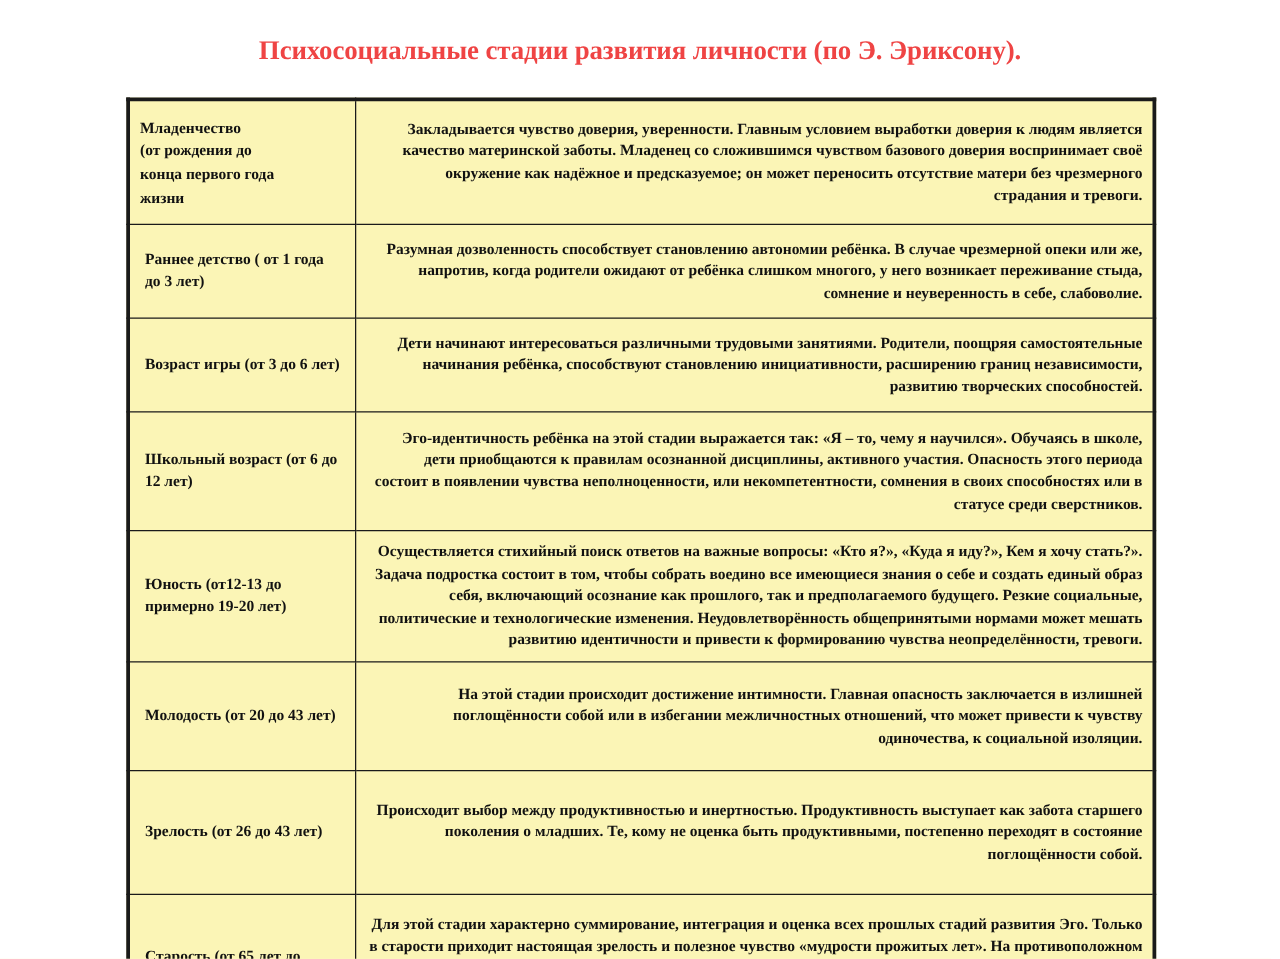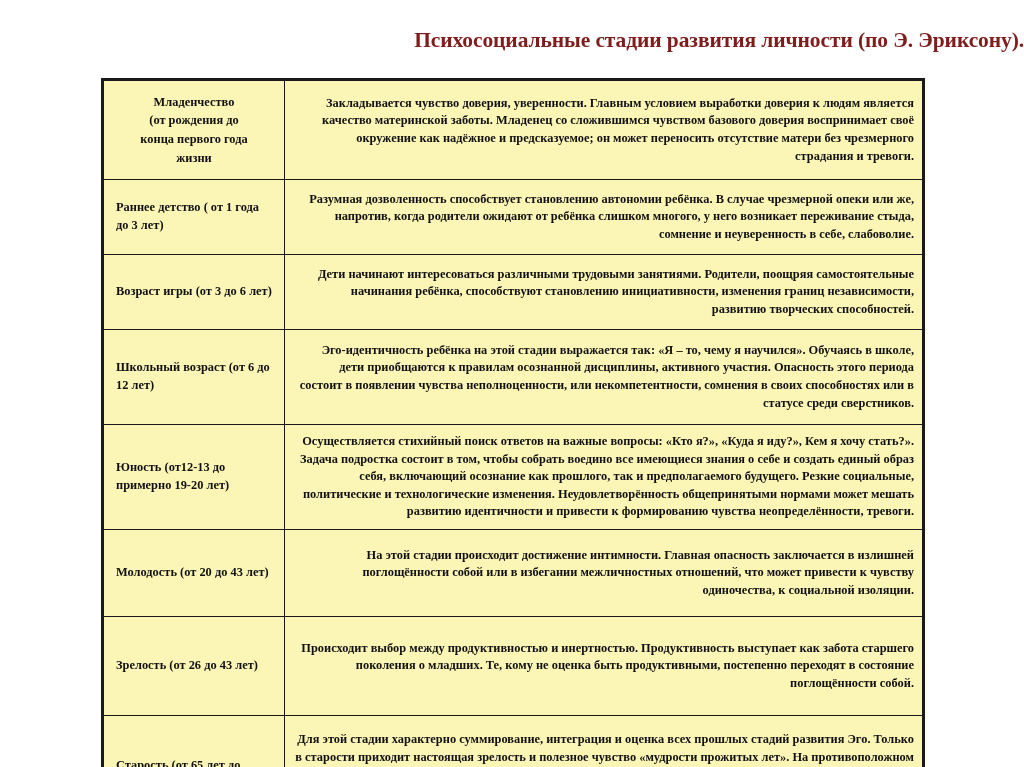--- a/index.html
+++ b/index.html
@@ -19,26 +19,26 @@
     width: 1024px;
     height: 767px;
     box-sizing: border-box;
     background: #ffffff;
   }
   .slide-title {
     position: absolute;
     left: 0;
     top: 28px;
     width: 1024px;
-    text-align: right;
+    text-align: center;
     font-family: "Liberation Serif", "DejaVu Serif", serif;
     font-weight: bold;
     font-size: 21.5px;
     letter-spacing: -0.1px;
-    color: #7f1d1d;
+    color: #ef4444;
     white-space: nowrap;
   }
   .table-wrap {
     position: absolute;
     left: 101px;
     top: 78px;
     width: 824px;
   }
   table.stages {
     border-collapse: collapse;
@@ -56,21 +56,20 @@
     font-weight: bold;
     font-size: 12.4px;
     line-height: 1.42;
   }
   td.stage-name {
     width: 164px;
     padding: 7px 10px 7px 12px;
     text-align: left;
   }
   td.stage-name.centered {
-    text-align: center;
     padding-left: 8px;
     padding-right: 8px;
     line-height: 1.5;
   }
   td.stage-desc {
     padding: 7px 8px 7px 10px;
     text-align: right;
     vertical-align: middle;
   }
   .row-r1 td { height: 84px; }
@@ -103,21 +102,21 @@
           <td class="stage-desc">Закладывается чувство доверия, уверенности.  Главным условием выработки доверия к людям является качество материнской заботы. Младенец со сложившимся чувством базового доверия воспринимает своё окружение как надёжное и предсказуемое; он может переносить отсутствие матери без чрезмерного страдания и тревоги.</td>
         </tr>
 
         <tr class="row-r2">
           <td class="stage-name">Раннее детство ( от 1 года до 3 лет)</td>
           <td class="stage-desc">Разумная дозволенность способствует становлению автономии ребёнка. В случае чрезмерной опеки или же, напротив, когда родители ожидают от ребёнка слишком многого, у него возникает переживание стыда, сомнение и неуверенность в себе, слабоволие.</td>
         </tr>
 
         <tr class="row-r3">
           <td class="stage-name">Возраст игры (от 3 до 6 лет)</td>
-          <td class="stage-desc">Дети начинают интересоваться различными трудовыми занятиями. Родители, поощряя самостоятельные начинания ребёнка, способствуют становлению инициативности, изменения границ независимости, развитию творческих способностей.</td>
+          <td class="stage-desc">Дети начинают интересоваться различными трудовыми занятиями. Родители, поощряя самостоятельные начинания ребёнка, способствуют становлению инициативности, расширению границ независимости, развитию творческих способностей.</td>
         </tr>
 
         <tr class="row-r4">
           <td class="stage-name">Школьный возраст (от 6 до 12 лет)</td>
           <td class="stage-desc"> Эго-идентичность ребёнка на этой стадии выражается так: «Я – то, чему я научился». Обучаясь в школе, дети приобщаются к правилам осознанной дисциплины, активного участия. Опасность этого периода состоит в появлении чувства неполноценности, или некомпетентности, сомнения в своих способностях или в статусе среди сверстников.</td>
         </tr>
 
         <tr class="row-r5">
           <td class="stage-name">Юность (от12-13 до примерно 19-20 лет)</td>
           <td class="stage-desc">Осуществляется стихийный поиск ответов  на важные вопросы: «Кто я?», «Куда я иду?», Кем я хочу стать?». Задача подростка состоит в том, чтобы собрать воедино все имеющиеся знания о себе и создать единый образ себя, включающий осознание как прошлого, так и  предполагаемого будущего. Резкие социальные, политические и технологические изменения. Неудовлетворённость общепринятыми нормами может мешать развитию идентичности и привести к формированию чувства неопределённости, тревоги.</td>

